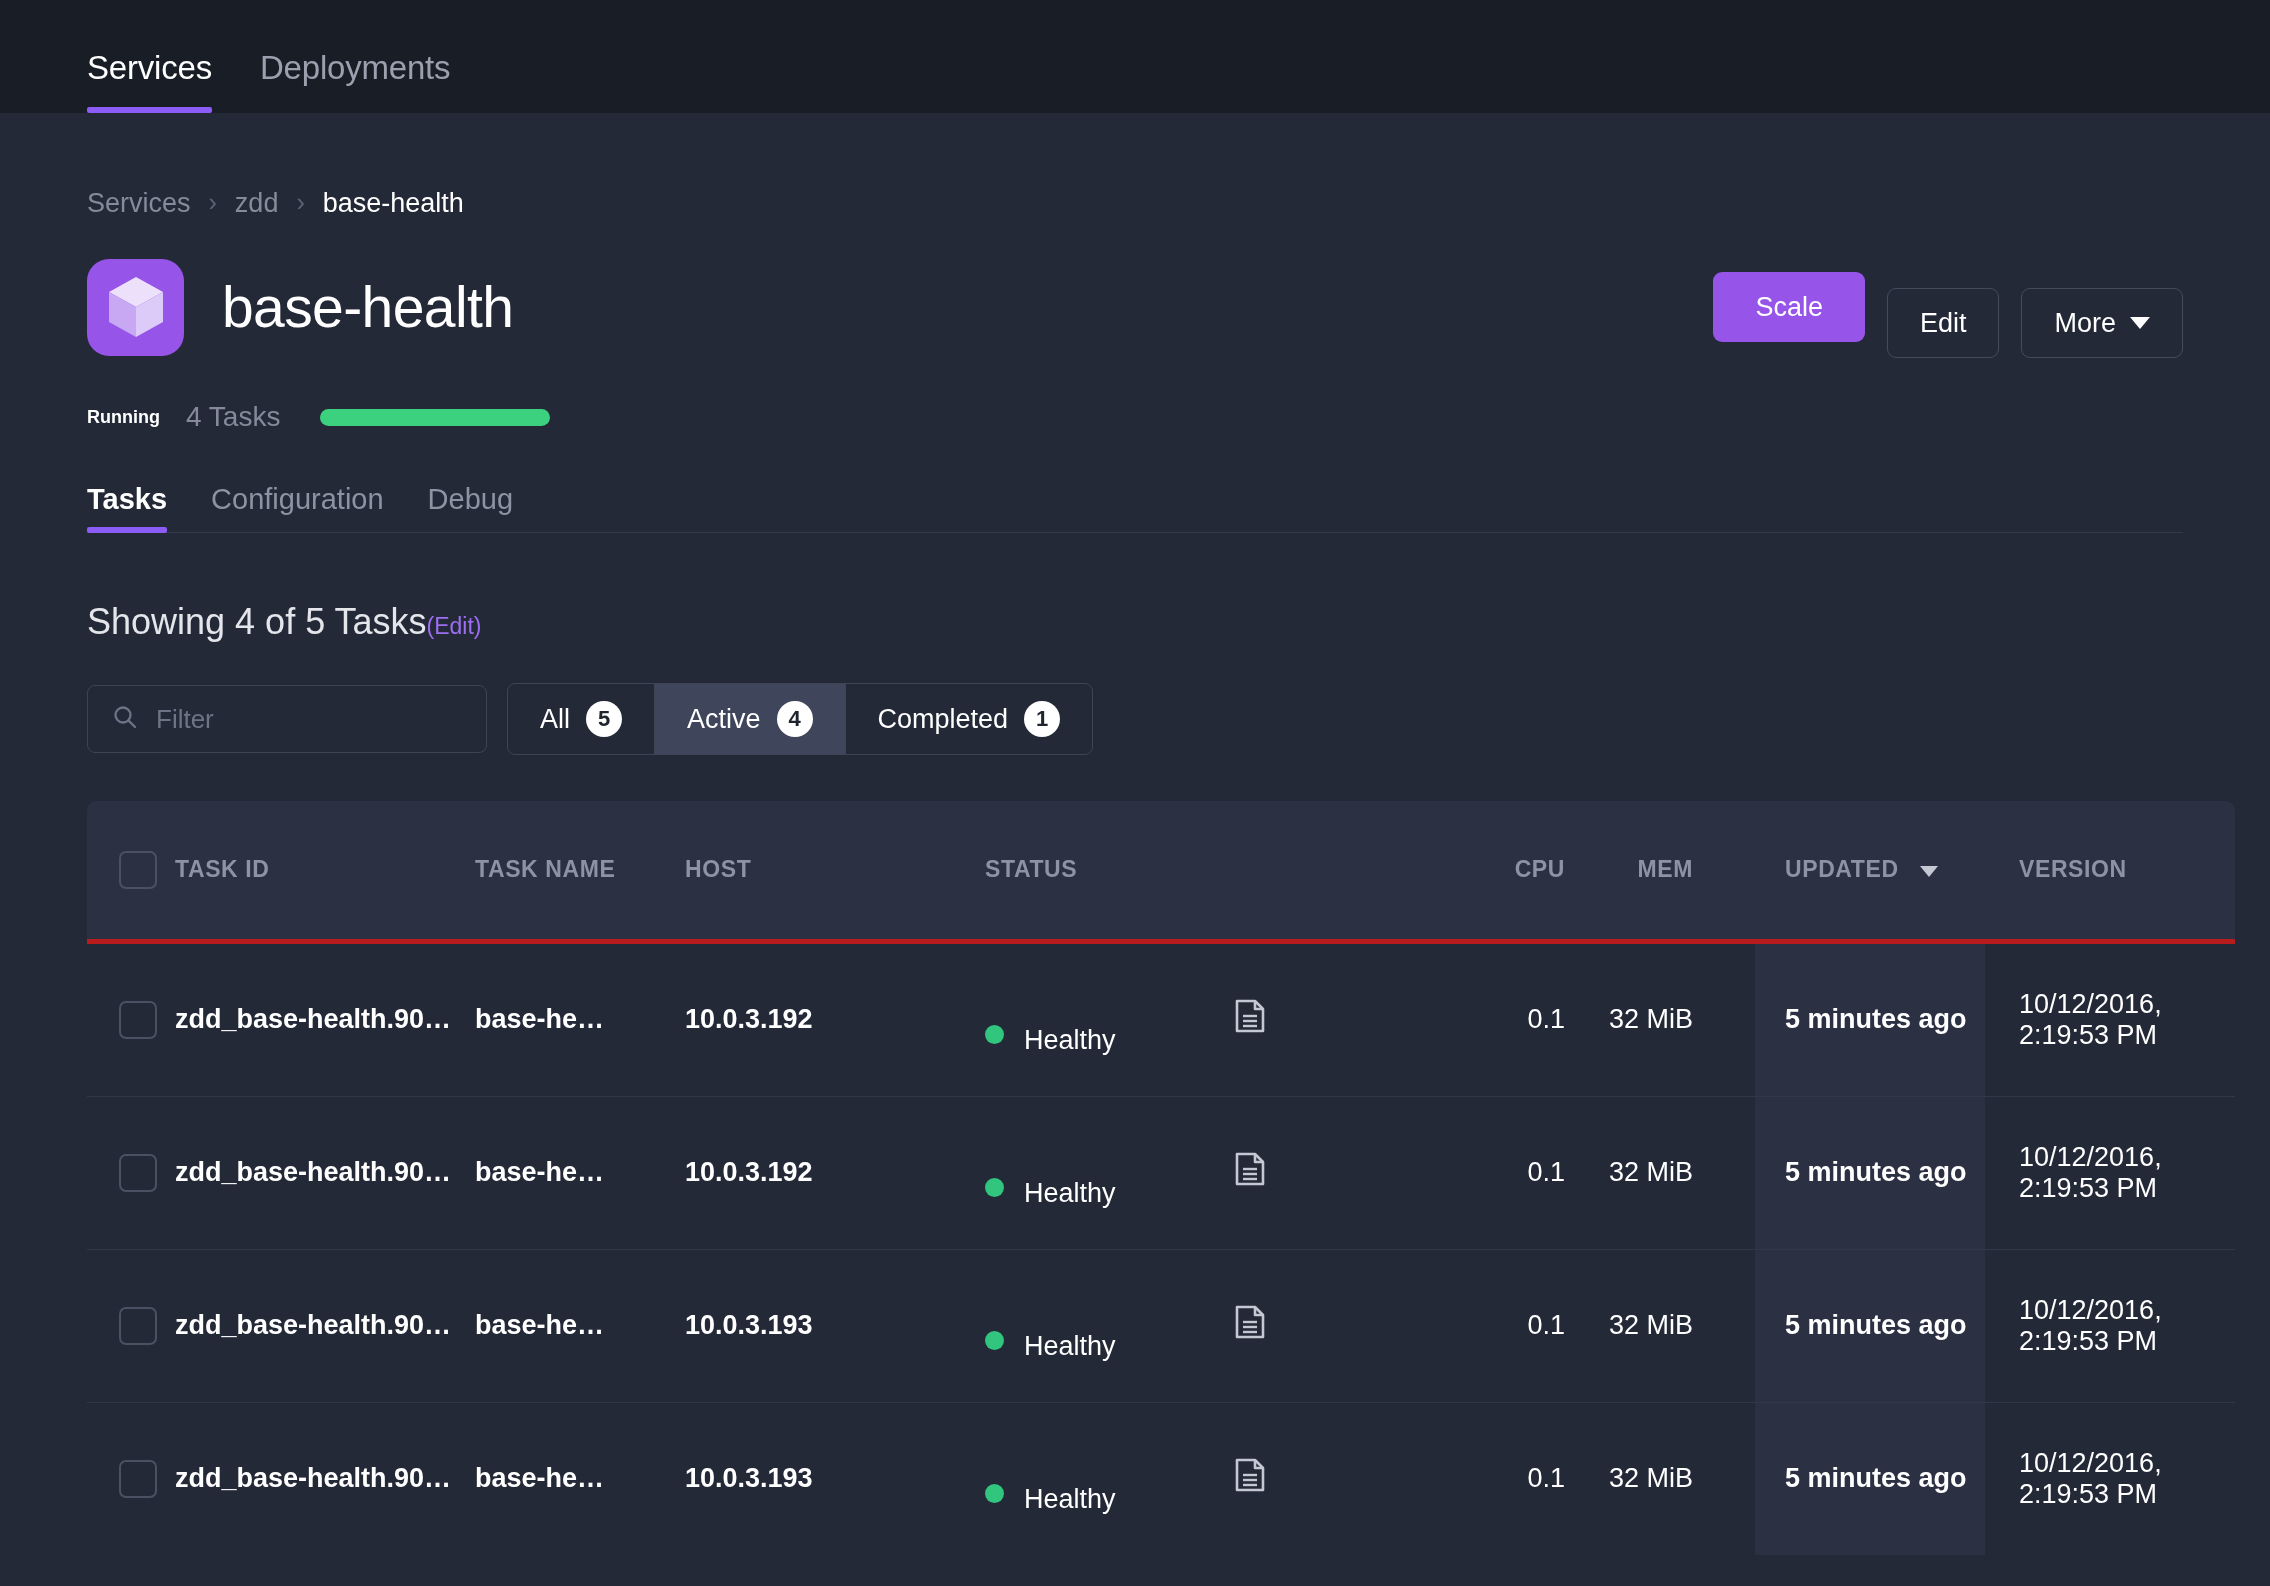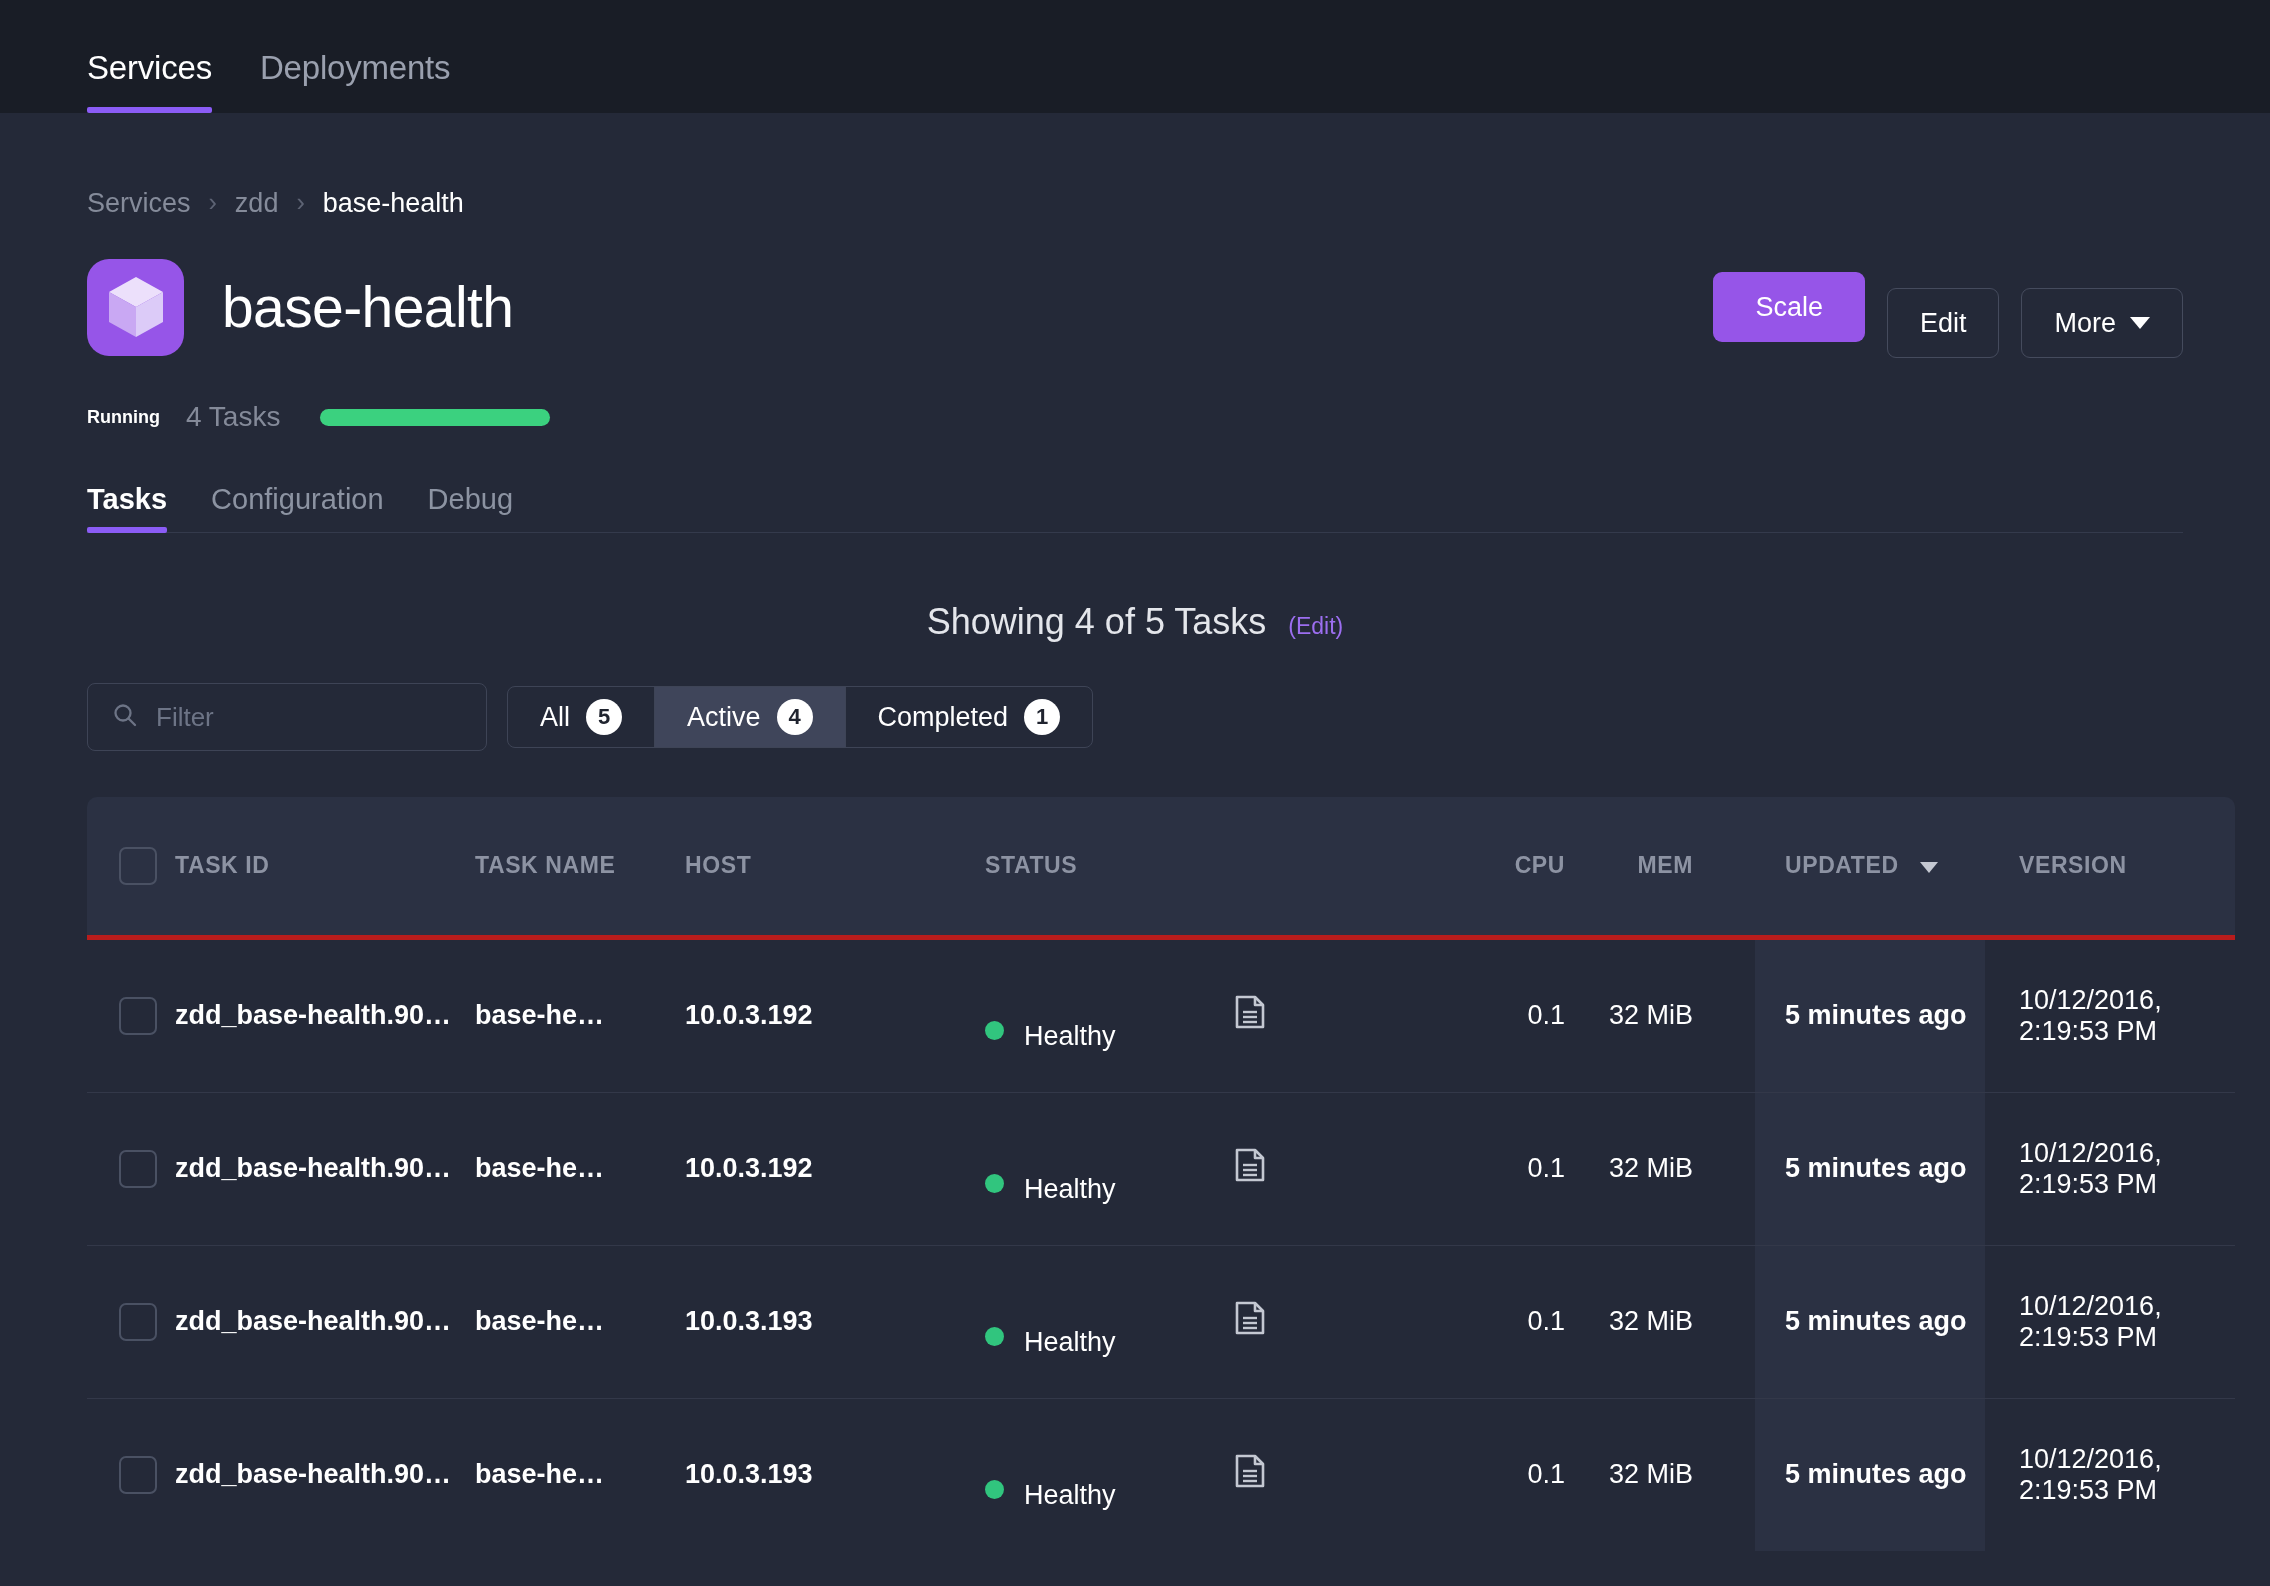--- a/index.html
+++ b/index.html
@@ -153,23 +153,21 @@
     left: 0; right: 0; bottom: -1px;
     height: 6px;
     background: #8b5cf6;
     border-radius: 2px;
   }
 
   
   .showing-row {
     display: flex;
     align-items: baseline;
-    gap: 22px;
     margin-top: 68px;
-    justify-content: center;
   }
   .showing-text { font-size: 36px; color: #e4e6eb; }
   .clear-link { font-size: 23px; color: #9c6ef0; cursor: pointer; }
 
   
   .filter-row {
     display: flex;
     align-items: center;
     gap: 20px;
     margin-top: 40px;
@@ -194,21 +192,21 @@
     font-family: "Liberation Sans", sans-serif;
     width: 100%;
   }
   .filter-input::placeholder { color: #6d7486; }
 
   .segmented {
     display: flex;
     border: 1px solid #3e4456;
     border-radius: 8px;
     overflow: hidden;
-    height: 62px;
+    height: 72px;
   }
   .seg {
     display: flex;
     align-items: center;
     gap: 16px;
     padding: 0 32px;
     font-size: 27px;
     color: #ffffff;
     cursor: pointer;
     border-right: 1px solid #3e4456;

